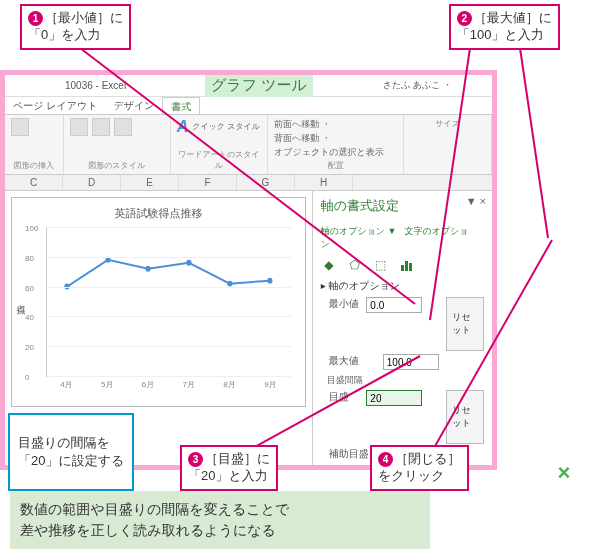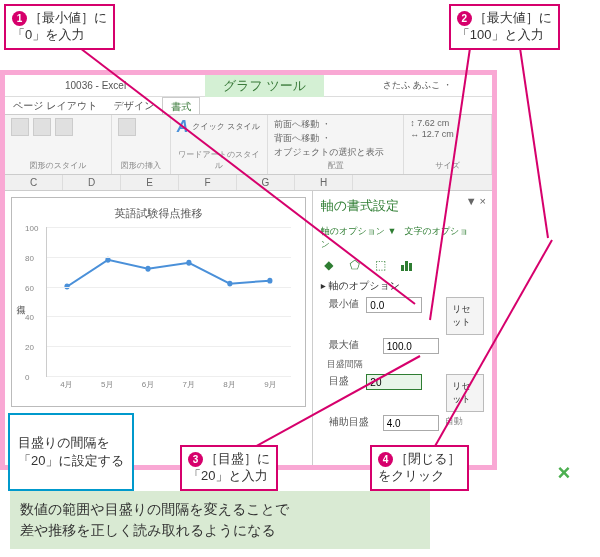--- a/index.html
+++ b/index.html
@@ -5,21 +5,21 @@
 *{box-sizing:border-box;margin:0;padding:0;font-family:"Meiryo","Yu Gothic",sans-serif}
 body{width:600px;height:557px;background:#fff;position:relative;font-size:11px;color:#333}
 .callout{position:absolute;border:2px solid #d6006c;background:#fff;padding:4px 6px;font-size:13px;line-height:1.3;z-index:20}
 .callout .num{display:inline-block;width:15px;height:15px;background:#d6006c;color:#fff;border-radius:50%;text-align:center;line-height:15px;font-size:10px;font-weight:bold;margin-right:2px}
 .bluebox{position:absolute;border:2px solid #0099cc;background:#fff;padding:19px 8px;font-size:13px;line-height:1.4;z-index:20}
 .tip{position:absolute;left:10px;bottom:8px;background:#d9ead3;padding:8px 10px;font-size:14px;line-height:1.5;width:420px}
 svg.lines{position:absolute;top:0;left:0;width:600px;height:557px;z-index:15;pointer-events:none}
 .excel{position:absolute;top:70px;left:0;width:497px;height:400px;background:#fff;border:5px solid #f9a8d4;overflow:hidden}
 .titlebar{height:22px;background:#fff;border-bottom:1px solid #ddd;display:flex;align-items:center;font-size:10px;color:#555}
 .titlebar .doc{margin-left:60px}
-.titlebar .tools{position:absolute;left:200px;background:#d4f0d4;padding:2px 18px;font-size:13px;color:#3a7a3a}
+.titlebar .tools{position:absolute;left:200px;background:#d4f0d4;padding:2px 6px;font-size:15px;color:#3a7a3a}
 .titlebar .user{margin-left:auto;margin-right:40px;font-size:9px}
 .ribbon-tabs{height:18px;display:flex;font-size:10px;border-bottom:1px solid #ccc}
 .ribbon-tabs div{padding:2px 8px;color:#555}
 .ribbon-tabs .active{background:#fff;border:1px solid #ccc;border-bottom:none;color:#3a7a3a}
 .ribbon{height:60px;background:#f5f5f5;border-bottom:1px solid #ccc;display:flex;font-size:9px;color:#666}
 .ribbon .grp{border-right:1px solid #ddd;padding:3px 6px;display:flex;flex-direction:column;justify-content:space-between}
 .ribbon .grp .lbl{font-size:8px;color:#888;text-align:center}
 .ribbon .grp .items{display:flex;gap:4px;align-items:center;flex-wrap:wrap}
 .ribbon .ico{width:18px;height:18px;background:#e0e0e0;border:1px solid #ccc}
 .ribbon .txtitem{font-size:9px;white-space:nowrap}
@@ -40,28 +40,28 @@
 .pane-sub{font-size:9px;color:#2e7d32;margin-bottom:4px}
 .pane-sub span{margin-right:8px}
 .pane-icons{display:flex;gap:10px;margin:6px 0;align-items:center}
 .pane-icons .pi{width:16px;height:16px;display:flex;align-items:center;justify-content:center;font-size:12px;color:#2e7d32}
 .pane-icons .pi.active{color:#2e7d32;font-weight:bold}
 .opt-head{font-size:10px;color:#333;margin:4px 0}
 .opt-row{display:flex;margin:3px 0;font-size:10px}
 .opt-row .lbl{width:54px;color:#555}
 .opt-row input{width:56px;height:16px;font-size:10px;border:1px solid #aaa;padding:0 3px}
 .opt-row input.sel{border:1px solid #2e7d32;background:#e8f5e9}
-.opt-row .btn{margin-left:24px;font-size:9px;border:1px solid #bbb;background:#f4f4f4;padding:5px 5px}
+.opt-row .btn{margin-left:24px;font-size:9px;border:1px solid #bbb;background:#f4f4f4;padding:13px 5px}
 .opt-row .auto{margin-left:6px;font-size:9px;color:#888}
 .big-x{position:absolute;right:22px;bottom:70px;width:28px;height:28px;font-size:22px;color:#4caf50;font-weight:bold;text-align:center;line-height:28px;z-index:20}
 </style>
 </head>
 <body>
 
-<div class="callout" style="top:4px;left:4px"><span class="num">1</span><span style="white-space:pre">［最小値］に
+<div class="callout" style="top:4px;left:20px"><span class="num">1</span><span style="white-space:pre">［最小値］に
 「0」を入力</span></div>
 <div class="callout" style="top:4px;right:40px"><span class="num">2</span><span style="white-space:pre">［最大値］に
 「100」と入力</span></div>
 <div class="callout" style="bottom:66px;left:180px"><span class="num">3</span><span style="white-space:pre">［目盛］に
 「20」と入力</span></div>
 <div class="callout" style="bottom:66px;left:370px"><span class="num">4</span><span style="white-space:pre">［閉じる］
 をクリック</span></div>
 <div class="bluebox" style="bottom:66px;left:8px"><span style="white-space:pre">目盛りの間隔を
 「20」に設定する</span></div>
 <div class="tip"><span style="white-space:pre">数値の範囲や目盛りの間隔を変えることで
@@ -81,55 +81,51 @@
     <span class="doc">10036 - Excel</span>
     <span class="tools">グラフ ツール</span>
     <span class="user">さたふ あふこ ・</span>
   </div>
   <div class="ribbon-tabs">
     <div>ページ レイアウト</div>
     <div>デザイン</div>
     <div class="active">書式</div>
   </div>
   <div class="ribbon">
+    <div class="grp" style="width:60px">
+        <div class="items">
+          <div class="ico"></div>
+        </div>
+        <div class="lbl">図形の挿入</div>
+      </div>
     <div class="grp" style="width:110px">
         <div class="items">
           <div class="ico"></div>
           <div class="ico"></div>
           <div class="ico"></div>
         </div>
         <div class="lbl">図形のスタイル</div>
-      </div>
-    <div class="grp" style="width:60px">
-        <div class="items">
-          <div class="ico"></div>
-        </div>
-        <div class="lbl">図形の挿入</div>
       </div>
     <div class="grp" style="width:100px">
         <div class="items">
           <span style="font-size:16px;font-style:italic;color:#4a90d9;font-weight:bold">A</span>
           <div style="font-size:8px;line-height:1.1">クイック
 スタイル</div>
         </div>
         <div class="lbl">ワードアートのスタイル</div>
       </div>
     <div class="grp" style="width:140px">
         <div class="items" style="flex-direction:column;align-items:flex-start;gap:1px">
           <span class="txtitem">前面へ移動 ・</span>
           <span class="txtitem">背面へ移動 ・</span>
           <span class="txtitem">オブジェクトの選択と表示</span>
         </div>
         <div class="lbl">配置</div>
       </div>
     <div class="grp" style="width:90px">
-        <div class="items" style="flex-direction:column;align-items:flex-start;gap:1px">
-          <span class="txtitem">↕ <span>7.62 cm</span></span>
-          <span class="txtitem">↔ <span>12.7 cm</span></span>
-        </div>
         <div class="lbl">サイズ</div>
       </div>
   </div>
   <div class="colhdr">
     <div>C</div>
       <div>D</div>
       <div>E</div>
       <div>F</div>
       <div>G</div>
       <div>H</div>

